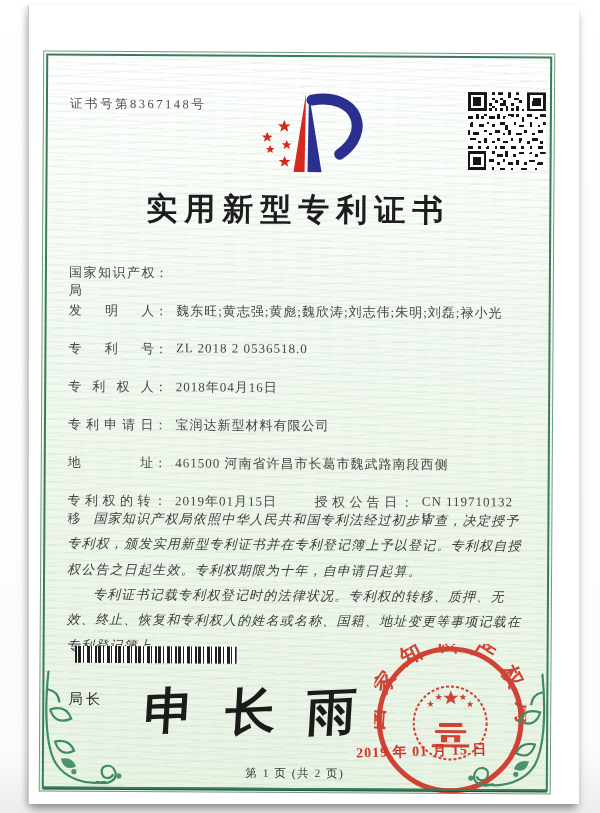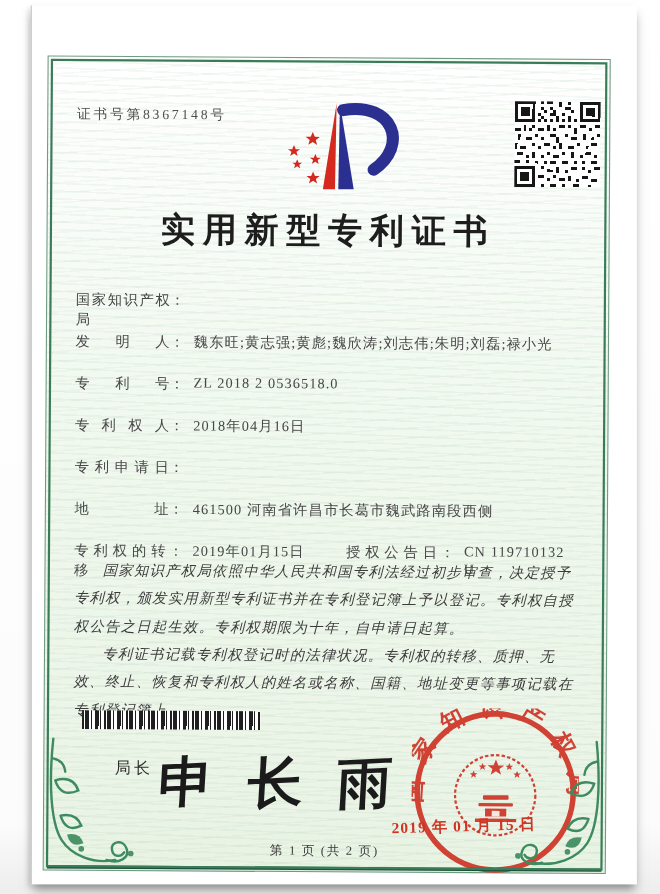--- a/index.html
+++ b/index.html
@@ -43,21 +43,21 @@
 
   .body-text { position:absolute; left:22px; top:450px; width:462px;
                font-size:13px; line-height:1.95; color:#3c3c3c; letter-spacing:1.2px;
                font-style:italic; }
   .body-text p { text-indent:2em; }
 
   .barcode { position:absolute; left:30px; top:590px; width:162px; height:17px;
              background:repeating-linear-gradient(90deg,#1f1f1f 0 2px,#fff 2px 3px,#1f1f1f 3px 6px,#fff 6px 8px,#1f1f1f 8px 9px,#fff 9px 12px,#1f1f1f 12px 15px,#fff 15px 16px,#1f1f1f 16px 17px,#fff 17px 20px); }
 
   .officer { position:absolute; left:24px; top:625px; font-size:14.5px; color:#2d2d2d;
-             letter-spacing:3px; line-height:37px; font-family:Liberation Sans, sans-serif;margin-left:36px; }
+             letter-spacing:3px; line-height:37px; font-family:Liberation Sans, sans-serif; }
 
   .signature { position:absolute; left:100px; top:612px; width:212px; height:86px;
                display:flex; justify-content:space-between; align-items:center;
                font-size:50px; color:#1b1b1b; transform:rotate(-2deeg); }
   .signature span { display:inline-block; transform:skewX(-6deg) rotate(-3deg); font-weight:600; }
 
   .seal { position:absolute; left:330px; top:586px; width:152px; height:152px; opacity:.93; }
   .seal-date { position:absolute; left:312px; top:684px; width:180px; font-size:14px; font-weight:700;
                color:#cf3527; letter-spacing:1px; transform:rotate(-2deg); white-space:nowrap; }
 
@@ -131,20 +131,21 @@
             <span class="val">ZL 2018 2 0536518.0</span>
           </div>
           <div class="frow">
             <span class="lbl">专利权人</span>
               <span class="colon">：</span>
             <span class="val">2018年04月16日</span>
           </div>
           <div class="frow">
             <span class="lbl">专利申请日</span>
               <span class="colon">：</span>
+            <span class="val">宝润达新型材料有限公司</span>
           </div>
           <div class="frow">
             <span class="lbl">地址</span>
               <span class="colon">：</span>
             <span class="val">461500 河南省许昌市长葛市魏武路南段西侧</span>
           </div>
           <div class="frow grant">
             <span class="lbl lbl2">专利权的转移</span>
               <span class="colon">：</span>
             <span class="val">2019年01月15日</span>

